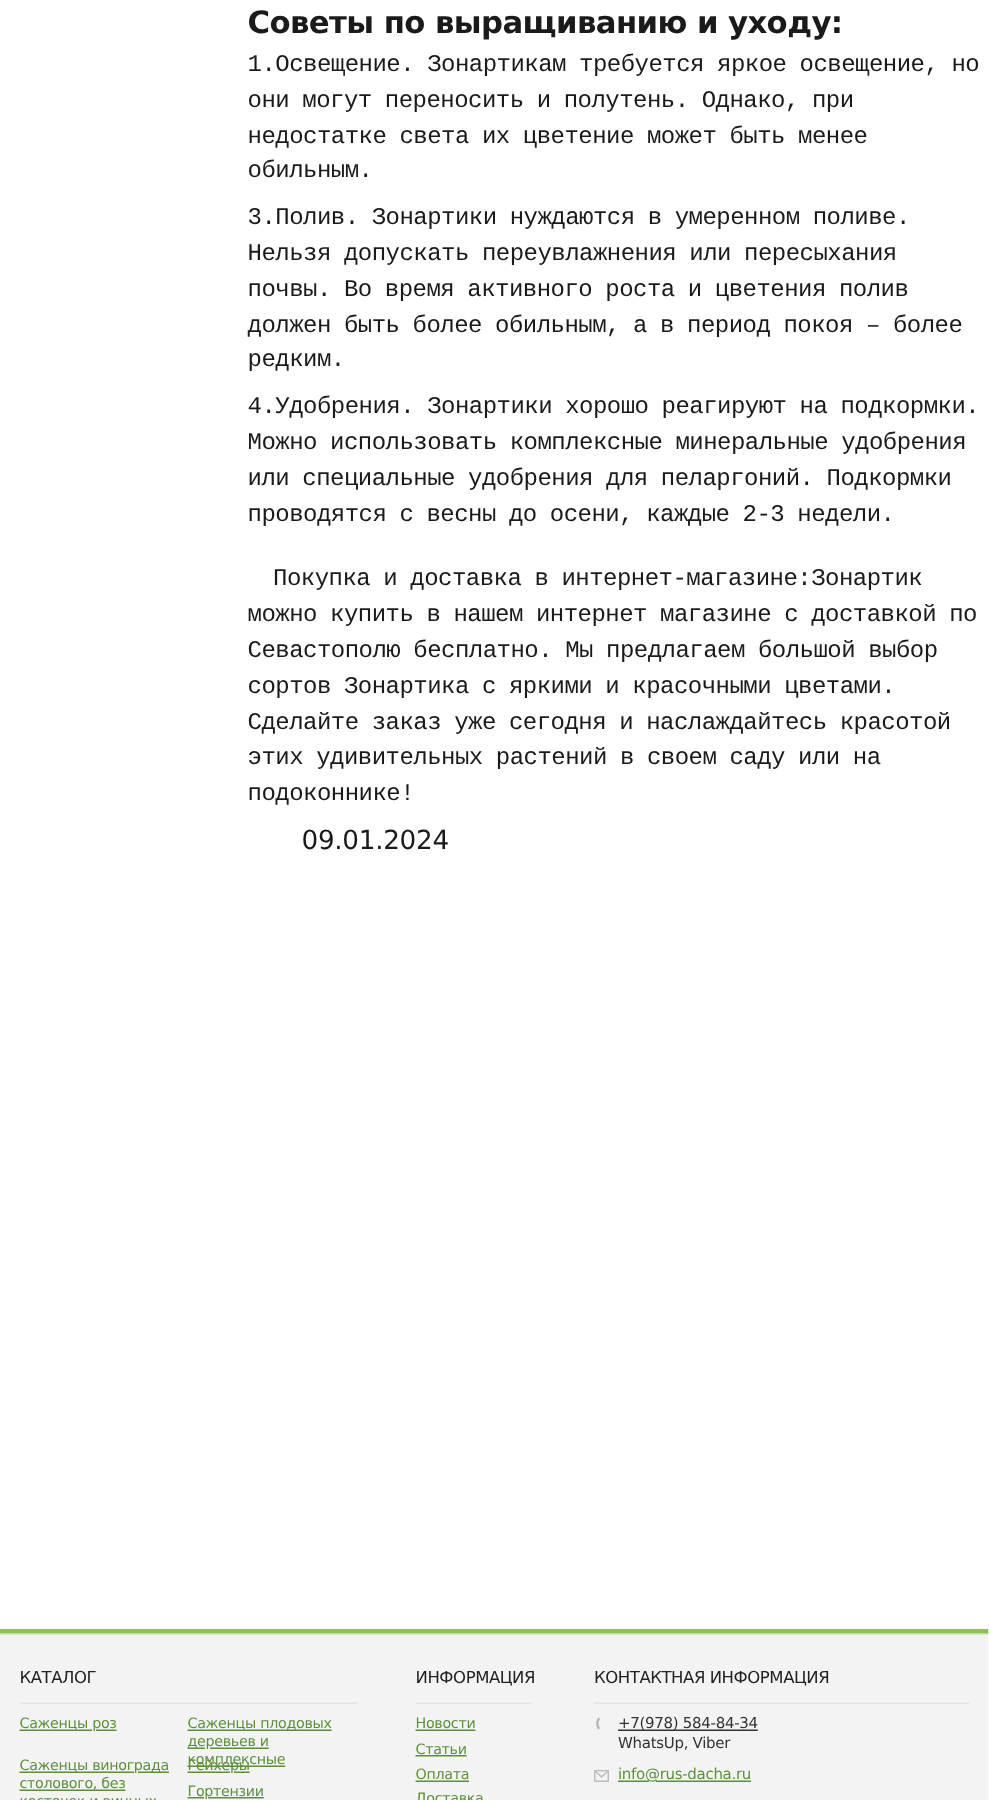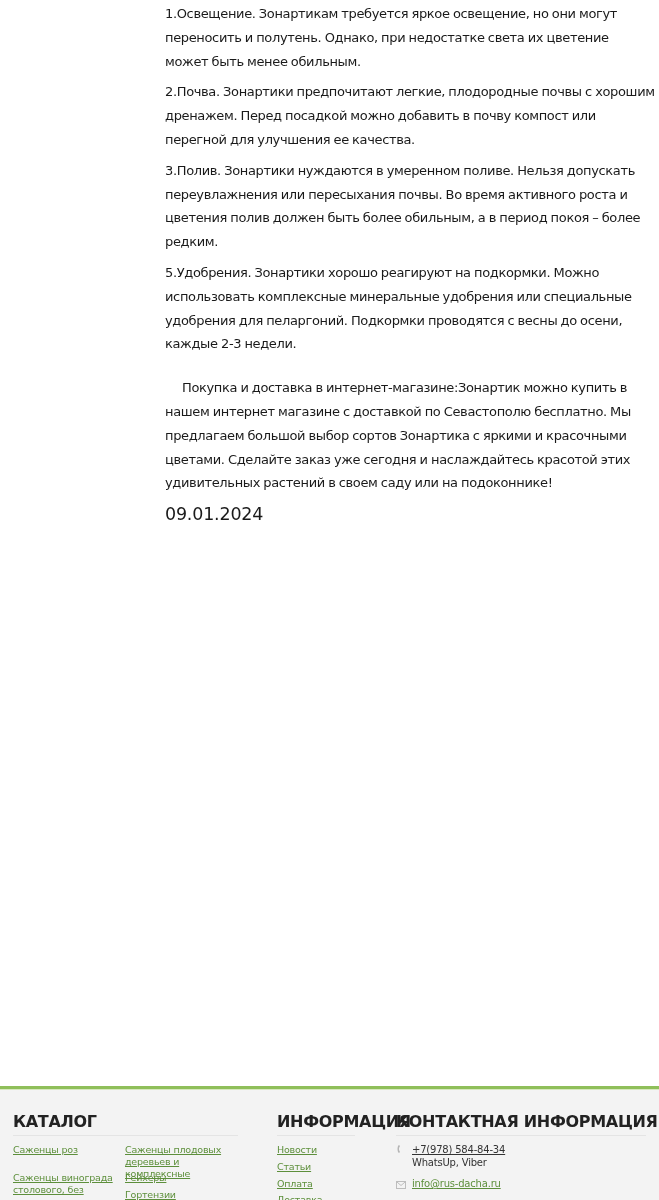--- a/index.html
+++ b/index.html
@@ -14,55 +14,56 @@
     position: absolute; left: 165px; top: 2px; width: 490px;
   }
   .article h3 {
     margin: 0 0 4px 0;
     font-size: 20.5px; font-weight: bold; line-height: 26px;
     letter-spacing: -0.4px;
     font-family: "DejaVu Sans", sans-serif;
   }
   .article p {
     margin: 0 0 7px 0;
-    font-size: 13px; line-height: 23.8px;
+    font-size: 16px; line-height: 23.8px;
     letter-spacing: -0.35px;
     word-spacing: -0.5px;
+    font-family: Liberation Mono, monospace;
   }
   .article p.indent { text-indent: 17px; margin-top: 20px; }
-  .article .date { font-size: 17.5px; line-height: 24px; margin-top: 4px; letter-spacing: -0.2px; }
+  .article .date { font-size: 17.5px; line-height: 24px; margin-top: 4px; letter-spacing: -0.2px; margin-left: 36px; }
 
   .footer {
     position: absolute; left: 0; top: 1086px; width: 659px; height: 114px;
     background: #f3f3f3;
     border-top: 3px solid #8fbf5a;
     box-shadow: inset 0 1px 0 #d7e9bf;
   }
   .col-title {
     position: absolute; top: 23px;
-    font-size: 16px; font-weight: bold; color: #222;
+    font-size: 11px; font-weight: normal; color: #222;
     letter-spacing: -0.3px;
     font-family: "DejaVu Sans", sans-serif;
   }
   .col-rule { position: absolute; top: 46px; height: 1px; background: #e4e4e4; }
   .flink {
     position: absolute; font-size: 9.5px; line-height: 12px;
     color: #5d8f3b; text-decoration: underline; letter-spacing: -0.2px;
   }
   .contact-text { position: absolute; font-size: 10px; line-height: 13px; color: #333; letter-spacing: -0.2px; }
   .icon { position: absolute; color: #b5b5b5; font-size: 10px; }
 </style>
 </head>
 <body>
 
 <div class="article">
+  <h3>Советы по выращиванию и уходу:</h3>
   <p>1.Освещение. Зонартикам требуется яркое освещение, но они могут переносить и полутень. Однако, при недостатке света их цветение может быть менее обильным.</p>
-  <p>2.Почва. Зонартики предпочитают легкие, плодородные почвы с хорошим дренажем. Перед посадкой можно добавить в почву компост или перегной для улучшения ее качества.</p>
   <p>3.Полив. Зонартики нуждаются в умеренном поливе. Нельзя допускать переувлажнения или пересыхания почвы. Во время активного роста и цветения полив должен быть более обильным, а в период покоя – более редким.</p>
-  <p>5.Удобрения. Зонартики хорошо реагируют на подкормки. Можно использовать комплексные минеральные удобрения или специальные удобрения для пеларгоний. Подкормки проводятся с весны до осени, каждые 2-3 недели.</p>
+  <p>4.Удобрения. Зонартики хорошо реагируют на подкормки. Можно использовать комплексные минеральные удобрения или специальные удобрения для пеларгоний. Подкормки проводятся с весны до осени, каждые 2-3 недели.</p>
   <p class="indent">Покупка и доставка в интернет-магазине:Зонартик можно купить в нашем интернет магазине с доставкой по Севастополю бесплатно. Мы предлагаем большой выбор сортов Зонартика с яркими и красочными цветами. Сделайте заказ уже сегодня и наслаждайтесь красотой этих удивительных растений в своем саду или на подоконнике!</p>
   <div class="date">09.01.2024</div>
 </div>
 
 <div class="footer">
 
   <div class="col-title" style="left:13px;">КАТАЛОГ</div>
   <div class="col-rule" style="left:13px; width:225px;"></div>
   <a class="flink" style="left:13px; top:55px; width:105px;">Саженцы роз</a>
   <a class="flink" style="left:13px; top:83px; width:112px;">Саженцы винограда столового, без косточек и винных сортов</a>

